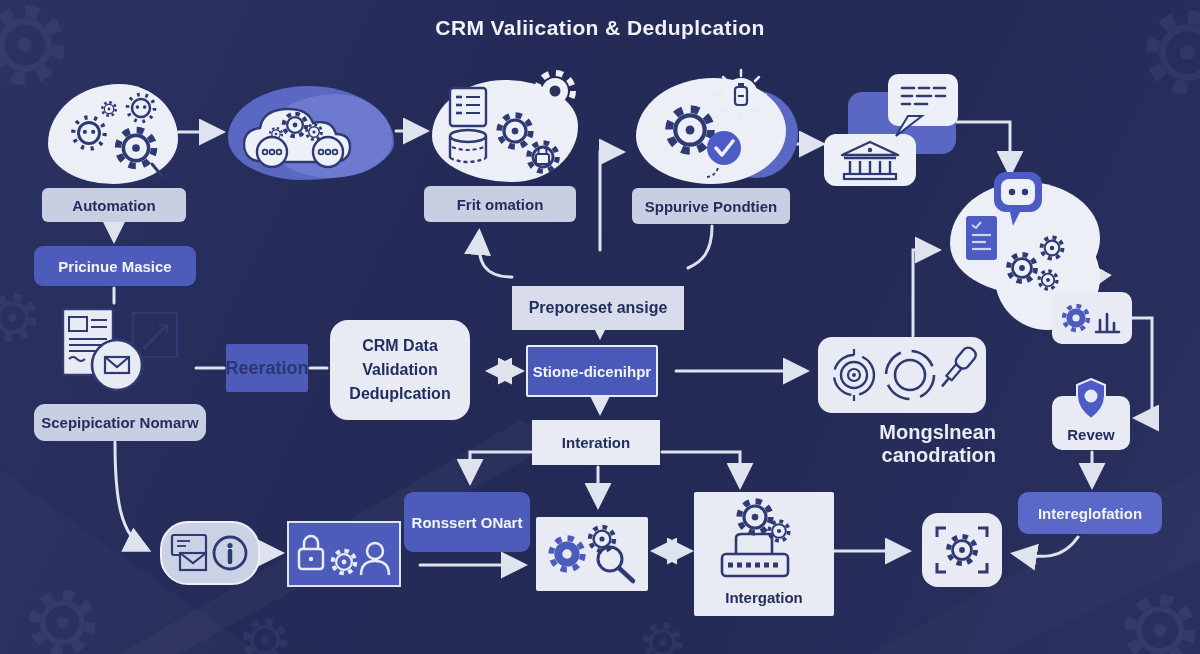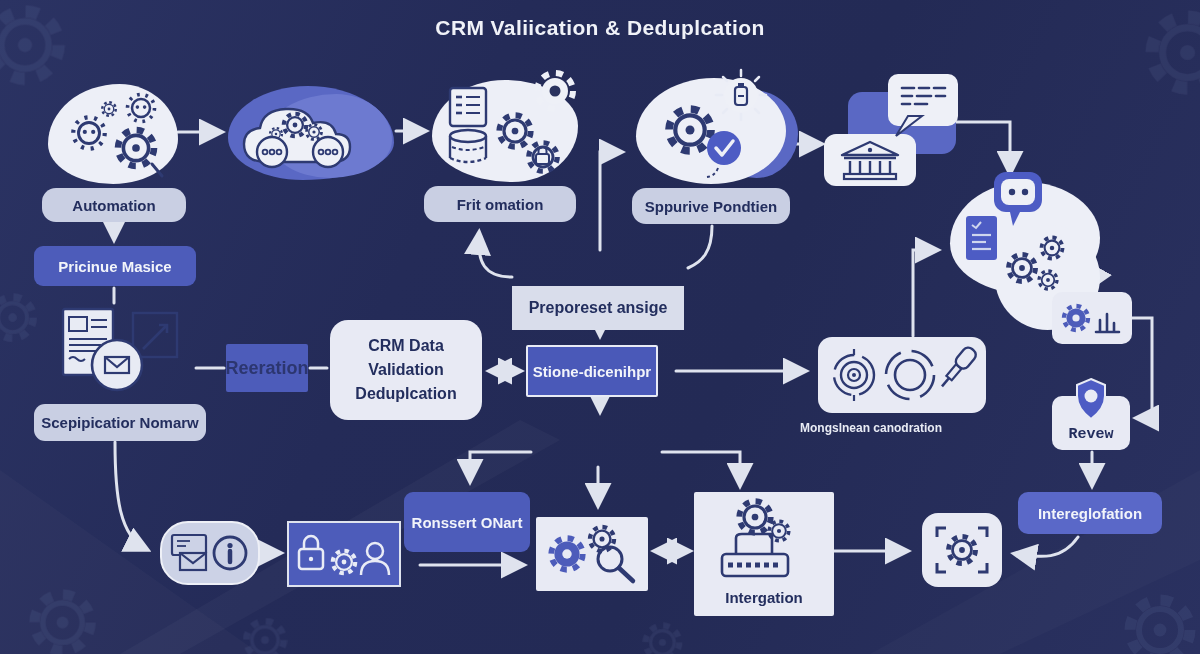--- a/index.html
+++ b/index.html
@@ -1,31 +1,31 @@
 <!DOCTYPE html>
 <html><head>
 <meta charset="utf-8">
 <style>
   html,body{margin:0;padding:0;}
   .canvas{position:relative;width:1200px;height:654px;overflow:hidden;
     font-family:"Liberation Sans",sans-serif;
     background:linear-gradient(115deg,#2b3363 0%,#242b58 35%,#232a55 60%,#2a3160 100%);}
   .abs{position:absolute;box-sizing:border-box;}
   .lightlabel{background:#c9cfe3;color:#232e5e;font-weight:bold;font-size:15px;
-    display:flex;align-items:center;justify-content:center;border-radius:14px;z-index:3;text-align:center;}
+    display:flex;align-items:center;justify-content:center;border-radius:6px;z-index:3;text-align:center;}
   .card{background:#e8eaf4;color:#232e5e;font-weight:bold;font-size:15px;
     display:flex;align-items:center;justify-content:center;z-index:3;text-align:center;}
   .bluebox{background:#4d5cba;color:#f2f4fa;font-weight:bold;font-size:15px;
     display:flex;align-items:center;justify-content:center;border-radius:9px;z-index:3;text-align:center;}
   .blob{position:absolute;background:#edeff7;z-index:2;}
   .blueblob{position:absolute;background:#5a68c4;z-index:1;}
   .icon{z-index:4;}
   .title{position:absolute;left:0;right:0;top:16px;text-align:center;color:#f0f2f8;
     font-size:21px;font-weight:bold;letter-spacing:.4px;z-index:5;}
-  .caption{color:#e9ecf5;font-weight:bold;font-size:12px;text-align:left;z-index:3;}
+  .caption{color:#e9ecf5;font-weight:bold;font-size:20px;text-align:right;z-index:3;}
   svg{display:block;}
 </style>
 </head>
 <body>
 
 <div class="canvas">
 
   <svg class="abs" width="1200" height="654" style="left:0;top:0;z-index:0;" viewBox="0 0 1200 654">
     <defs>
       <symbol id="sym-gear" viewBox="0 0 40 40">
@@ -244,21 +244,21 @@
     <use href="#sym-gear" x="38" y="6" width="28" height="28"></use>
     <use href="#sym-gear" x="36" y="40" width="24" height="24"></use>
   </svg>
 
   <div class="abs card" style="left:1052px;top:292px;width:80px;height:52px;border-radius:10px;"></div>
   <svg class="abs icon" style="left:1052px;top:292px;" width="80" height="52" viewBox="0 0 80 52">
     <use href="#sym-gear-solid" x="8" y="10" width="32" height="32" color="#4d5cba"></use>
     <path d="M44,40 H67 M48,40 V28 M55,40 V22 M62,40 V31" fill="none" stroke="#2e3a72" stroke-width="2.6" stroke-linecap="round"></path>
   </svg>
 
-  <div class="abs card" style="left:1052px;top:396px;width:78px;height:54px;border-radius:10px;align-items:flex-end;padding-bottom:7px;font-family:Liberation Mono, monospace;">
+  <div class="abs card" style="left:1052px;top:396px;width:78px;height:54px;border-radius:10px;align-items:flex-end;padding-bottom:7px;">
     <span>Revew</span>
   </div>
   <svg class="abs icon" style="left:1073px;top:376px;" width="36" height="46" viewBox="0 0 36 46">
     <path d="M18,3 L32,9 V20 C32,30 26,37 18,43 C10,37 4,30 4,20 V9 Z" fill="#4d5cc4" stroke="#e8ebf5" stroke-width="2"></path>
     <circle cx="18" cy="20" r="6.5" fill="#e8ebf5"></circle>
   </svg>
 
   <div class="abs bluebox" style="left:1018px;top:492px;width:144px;height:42px;background:#5a68c8;border-radius:10px;">Intereglofation</div>
 
   <div class="abs card" style="left:922px;top:513px;width:80px;height:74px;border-radius:16px;"></div>
@@ -286,24 +286,25 @@
   <div class="abs card" style="left:536px;top:517px;width:112px;height:74px;border-radius:2px;"></div>
   <svg class="abs icon" style="left:536px;top:517px;" width="112" height="74" viewBox="0 0 112 74">
     <use href="#sym-gear-solid" x="10" y="16" width="42" height="42" color="#4d5cba"></use>
     <use href="#sym-gear" x="50" y="6" width="32" height="32" color="#2e3a72"></use>
     <circle cx="74" cy="42" r="12" fill="none" stroke="#2e3a72" stroke-width="3"></circle>
     <line x1="83" y1="51" x2="97" y2="64" stroke="#2e3a72" stroke-width="4.5" stroke-linecap="round"></line>
   </svg>
 
   <div class="abs bluebox" style="left:404px;top:492px;width:126px;height:60px;border-radius:9px;">Ronssert ONart</div>
 
+  <div class="abs card" style="left:532px;top:420px;width:128px;height:45px;">Interation</div>
 
   <div class="abs bluebox" style="left:526px;top:345px;width:132px;height:52px;background:#4a59b8;border:2px solid #e8ebf5;border-radius:2px;">Stione-dicenihpr</div>
 
-  <div class="abs card" style="left:330px;top:320px;width:152px;height:100px;border-radius:18px;flex-direction:column;font-size:16px;line-height:1.5;">
+  <div class="abs card" style="left:330px;top:320px;width:140px;height:100px;border-radius:18px;flex-direction:column;font-size:16px;line-height:1.5;">
     <span>CRM Data</span>
     <span>Validation</span>
     <span>Deduplcation</span>
   </div>
 
   <div class="abs card" style="left:512px;top:250px;width:172px;height:44px;background:#d9ddeb;font-size:16px;margin-top:36px;">Preporeset ansige</div>
 
   <div class="abs card" style="left:818px;top:337px;width:168px;height:76px;border-radius:14px;"></div>
   <svg class="abs icon" style="left:818px;top:337px;color:#2e3a72;" width="168" height="76" viewBox="0 0 168 76">
     <circle cx="36" cy="38" r="20" fill="none" stroke="currentColor" stroke-width="2.4" stroke-dasharray="26 8"></circle>

